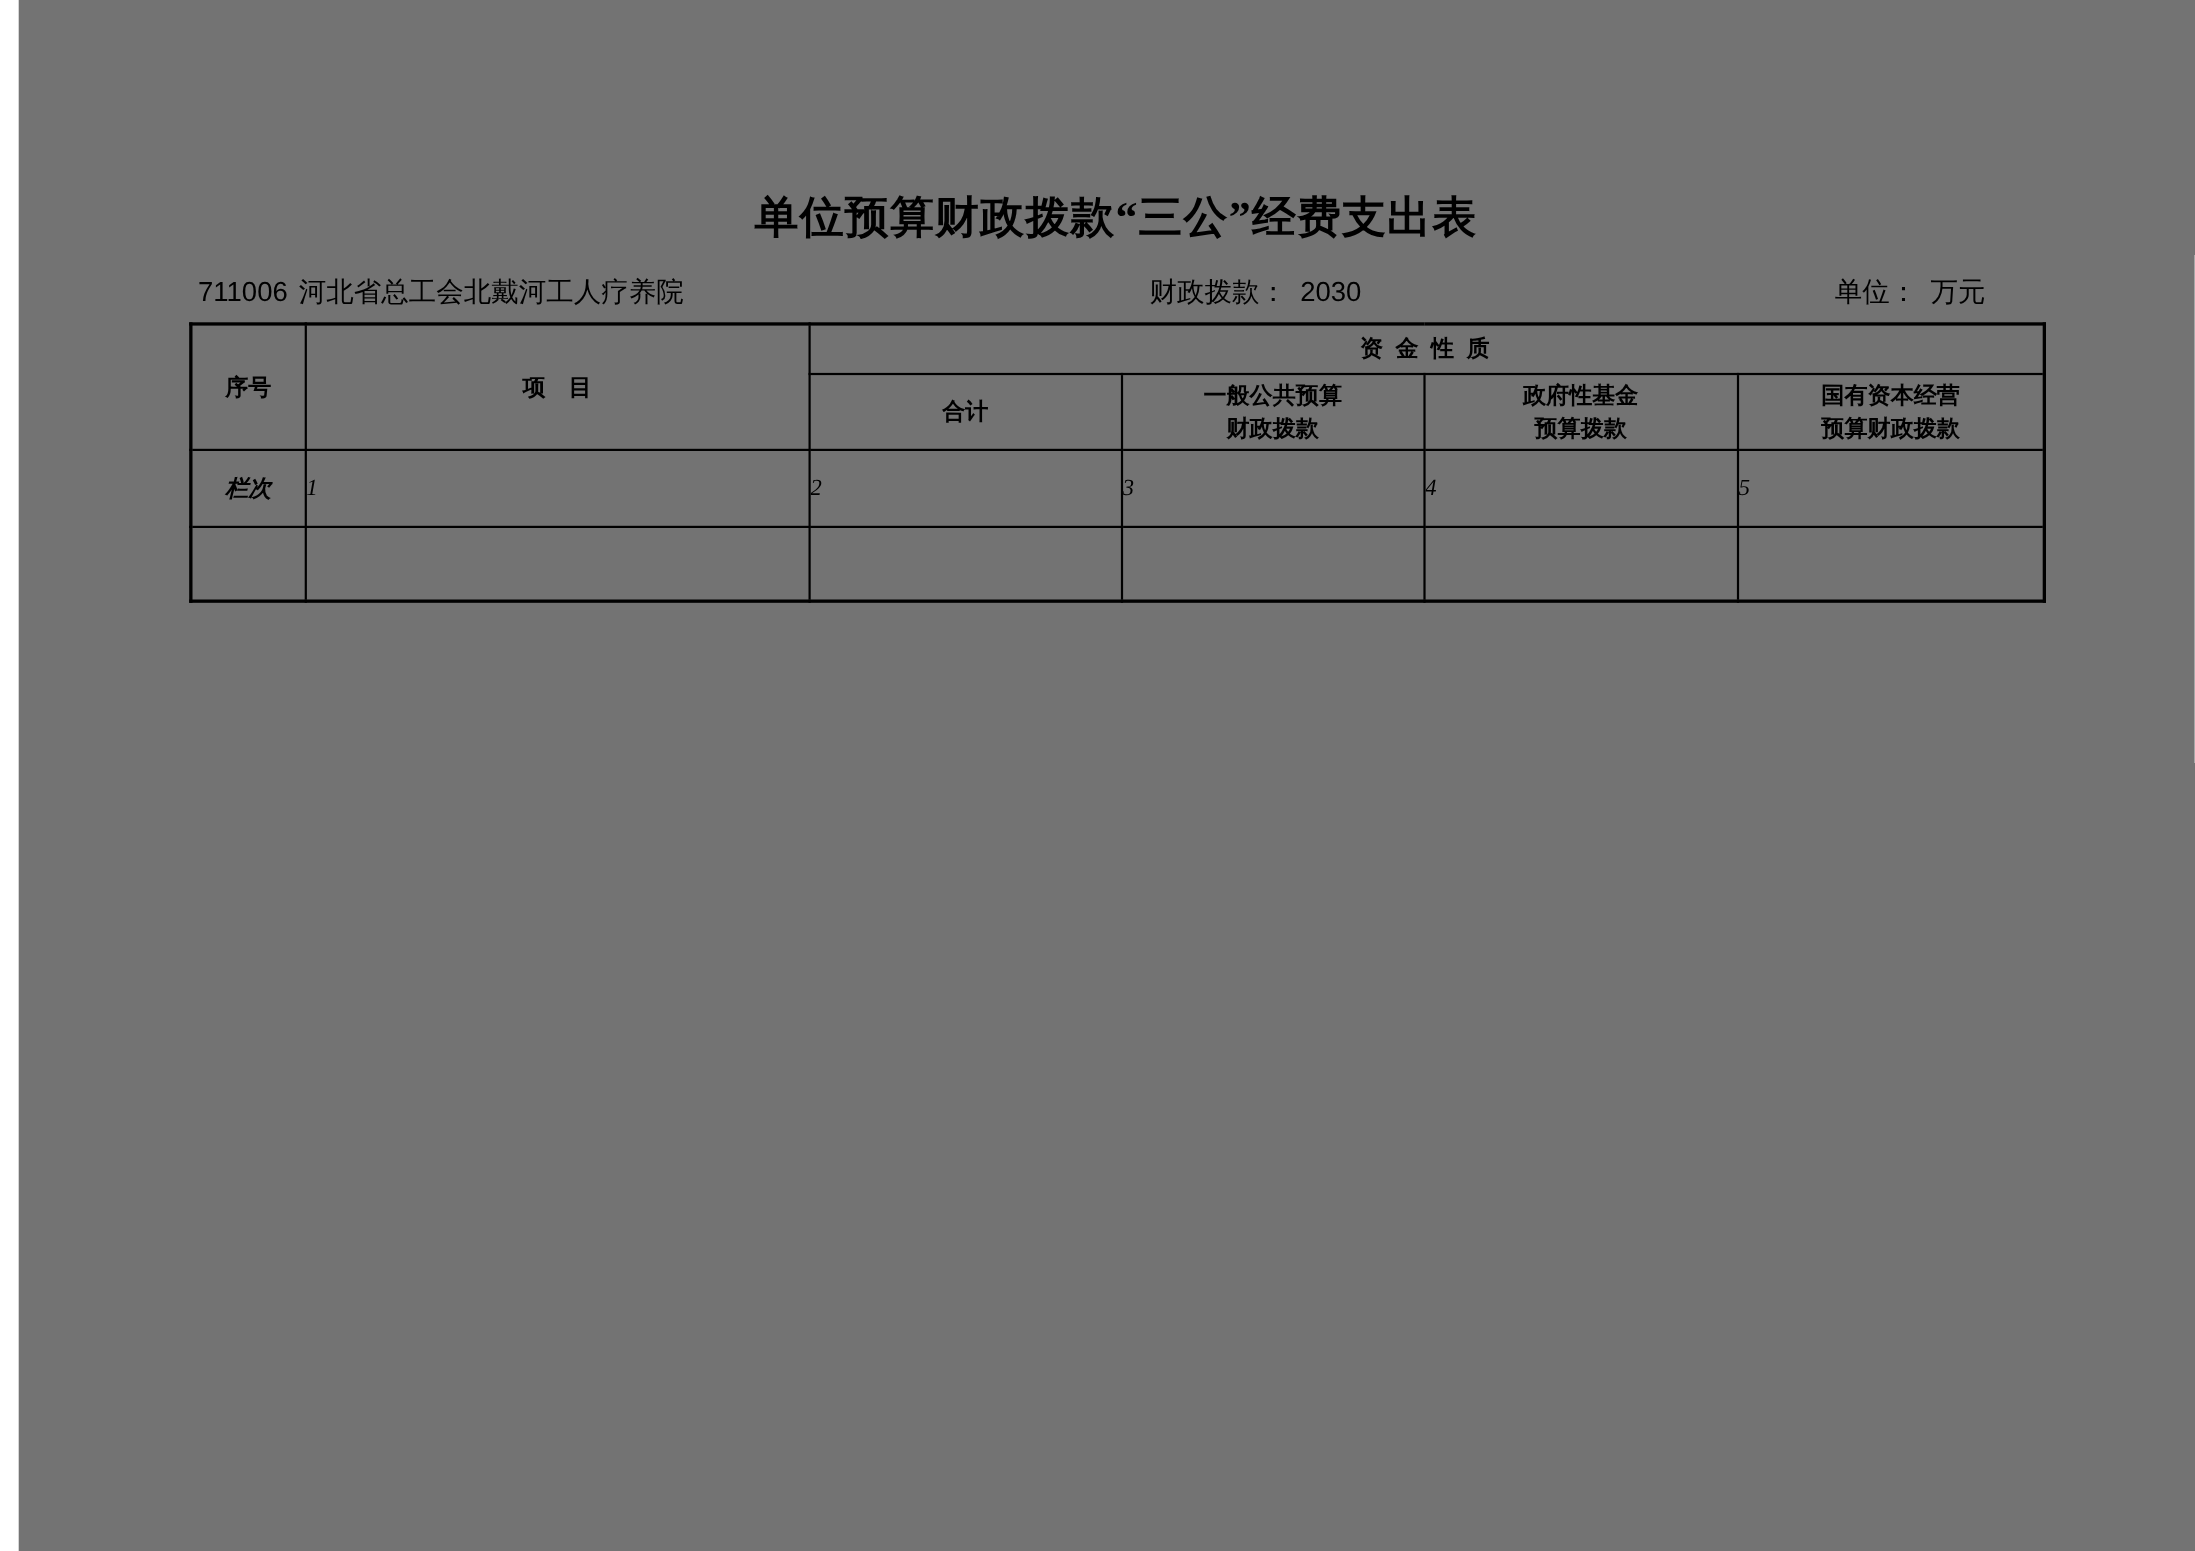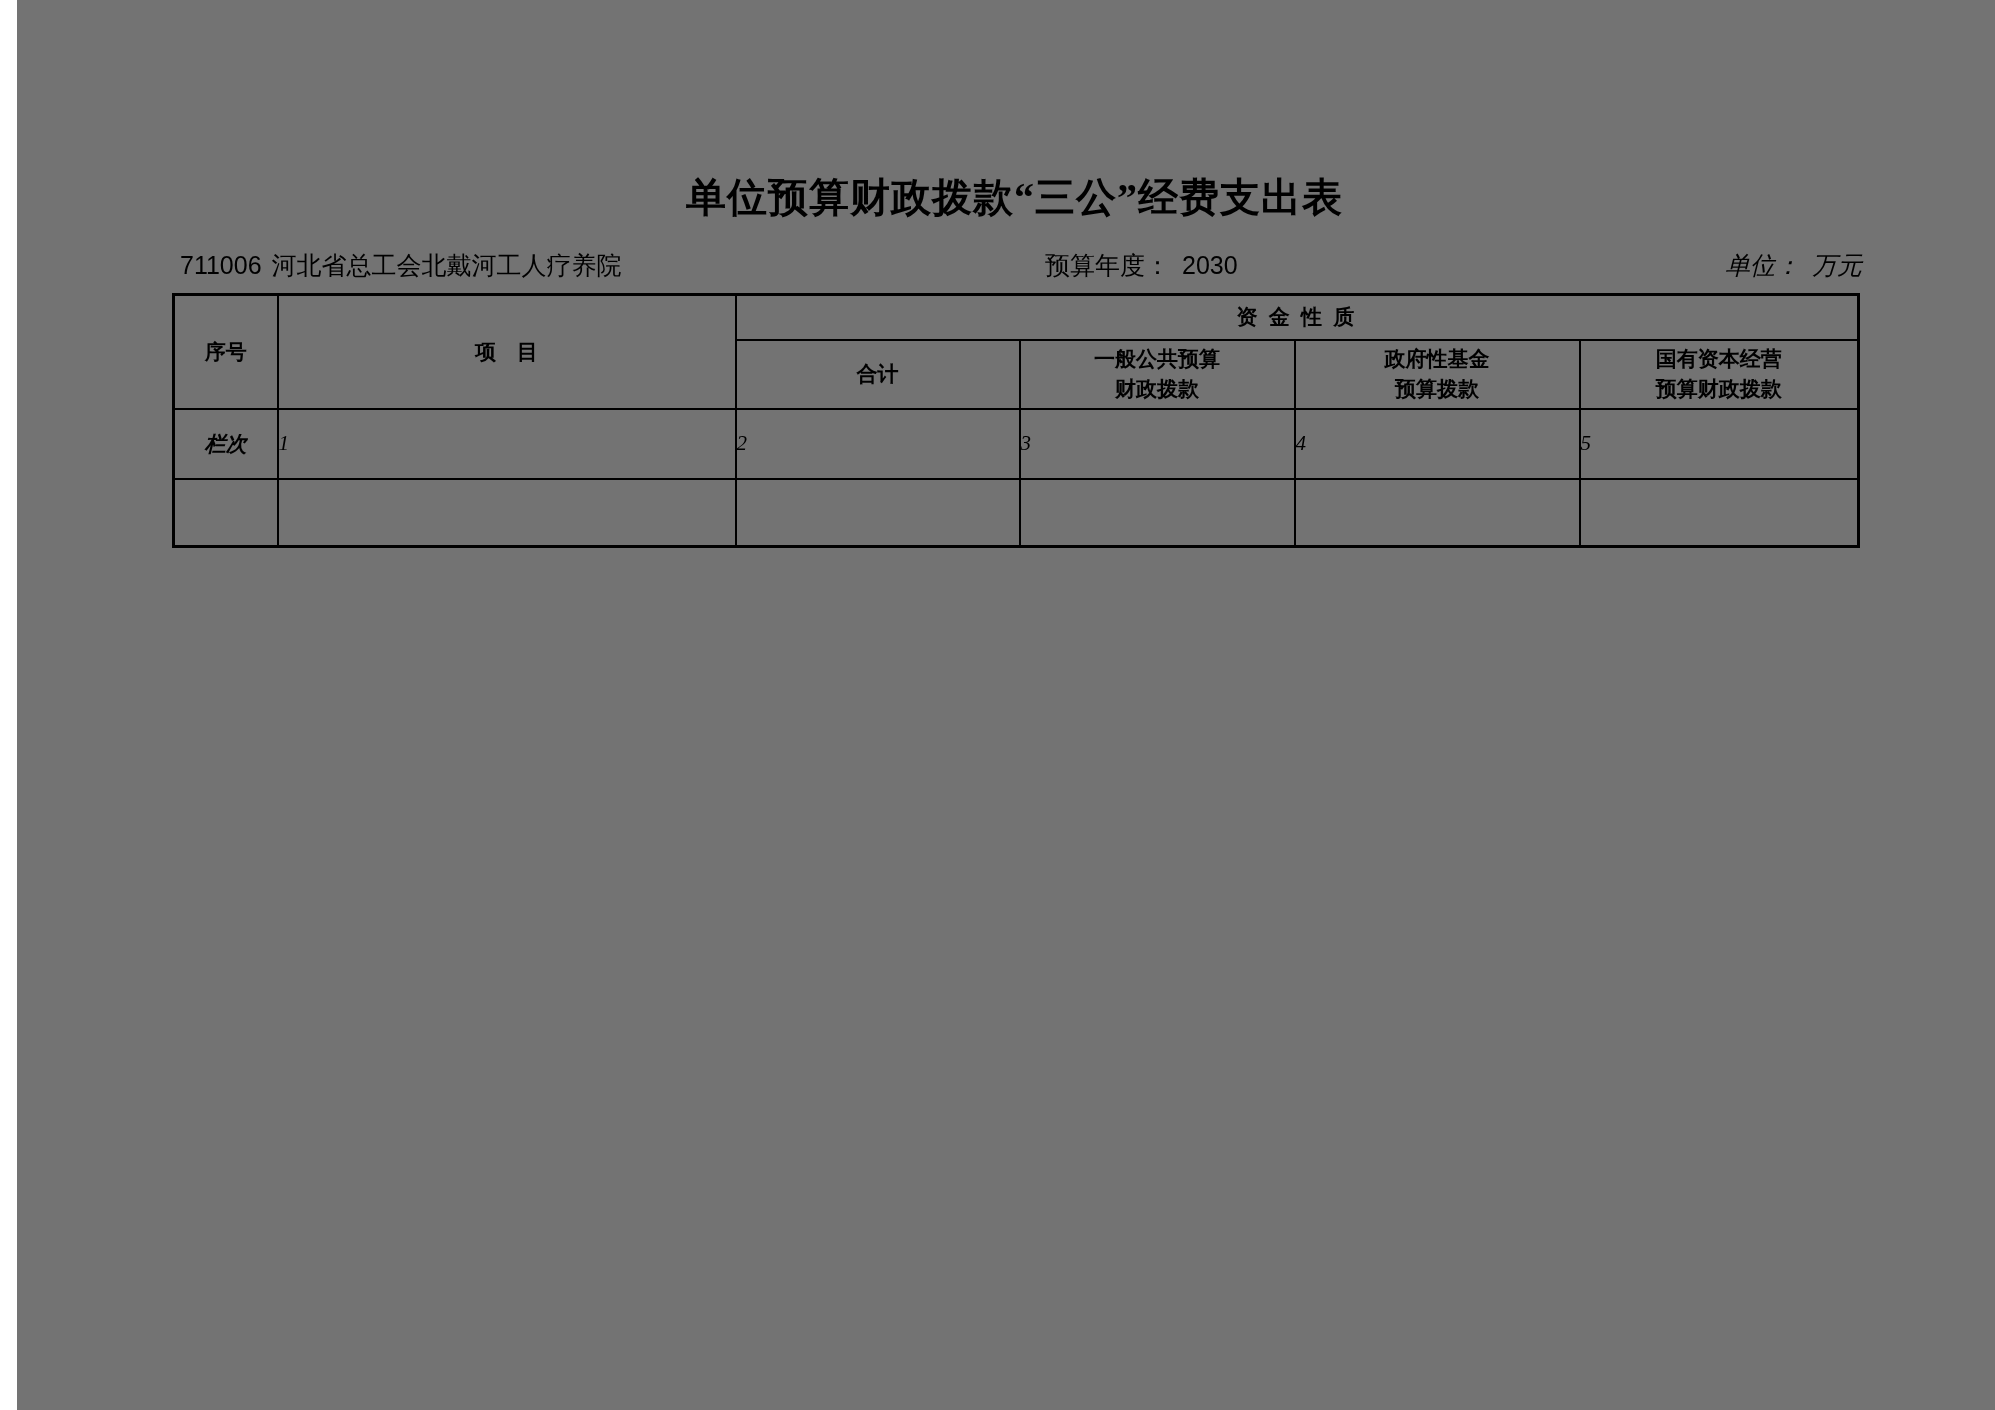--- a/index.html
+++ b/index.html
@@ -32,21 +32,21 @@
     position: absolute;
     top: 249px;
     left: 0;
     width: 1653px;
     height: 34px;
     font-size: 25px;
     white-space: nowrap;
   }
   .meta-left  { position: absolute; left: 163px;  top: 0; }
   .meta-mid   { position: absolute; left: 1028px; top: 0; }
-  .meta-right { position: absolute; left: 1708px; top: 0; font-style: italic; }
+  .meta-right { position: absolute; left: 1651px; top: 0; }
   .sans {
     font-family: "Liberation Sans", "DejaVu Sans", sans-serif;
   }
   .gap-left { margin-left: 12px; }
   .code-gap { margin-right: 10px; }
 
   table.budget-table {
     position: absolute;
     top: 293px;
     left: 155px;
@@ -94,21 +94,21 @@
 
 <div class="page">
 
   <div class="doc-title">单位预算财政拨款“三公”经费支出表</div>
 
   <div class="meta-row">
     <span class="meta-left">
       <span class="sans code-gap">711006</span><span>河北省总工会北戴河工人疗养院</span>
     </span>
     <span class="meta-mid">
-      <span>预算年度：</span><span class="sans gap-left">2030</span>
+      <span>财政拨款：</span><span class="sans gap-left">2030</span>
     </span>
     <span class="meta-right">
       <span>单位：</span><span class="gap-left">万元</span>
     </span>
   </div>
 
   <table class="budget-table">
     <colgroup>
       <col style="width:104px">
       <col style="width:458px">

